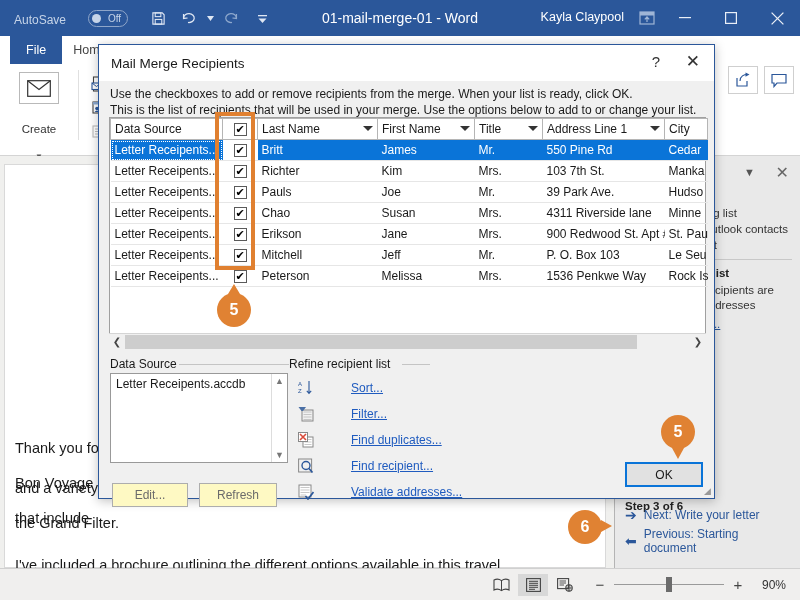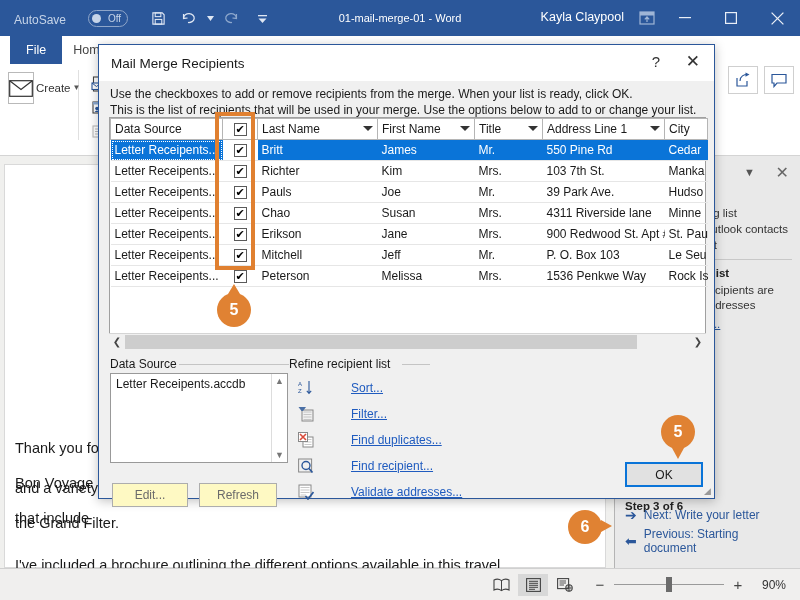--- a/index.html
+++ b/index.html
@@ -28,21 +28,21 @@
     position: absolute; left: 3px;
   }
   .toggle-off-text { position: absolute; right: 6px; font-size: 10px; color: #c6d4e8; }
   .qat { display: flex; align-items: center; gap: 2px; margin-left: 16px; }
   .qat-btn {
     width: 28px; height: 26px; display: flex; align-items: center; justify-content: center;
     color: #dfe7f3;
   }
   .win-title {
     position: absolute; left: 0; right: 0; text-align: center;
-    font-size: 11px; color: #fff; pointer-events: none;
+    font-size: 14px; color: #fff; pointer-events: none;
   }
   .acct {
     position: absolute; right: 176px; top: 10px;
     font-size: 12.5px; color: #fff;
   }
   .ribbon-display {
     position: absolute; right: 140px; top: 8px; width: 26px; height: 20px;
     display: flex; align-items: center; justify-content: center; color: #9fb5d6;
   }
   .wincontrols { position: absolute; right: 0; top: 0; display: flex; height: 36px; }
@@ -62,21 +62,21 @@
   }
   .tab.file { background: #2b579a; color: #fff; padding: 0 16px; }
   .ribbon-body { position: relative; height: 92px; display: flex; }
   .rgroup { position: relative; height: 92px; padding: 4px 8px 0 8px; }
   .rgroup-sep { width: 1px; background: #e0e0e0; height: 70px; margin-top: 6px; }
   .rgroup-label {
     position: absolute; bottom: 3px; left: 0; right: 0; text-align: center;
     font-size: 10.5px; color: #666;
   }
   .bigbtn {
-    width: 62px; display: flex; flex-direction: row; align-items: center; gap: 2px;
+    width: 62px; display: flex; flex-direction: column; align-items: center; gap: 19px;
     padding-top: 4px;
   }
   .bigbtn .ic {
     width: 40px; height: 32px; border: 1px solid #b9b9b9; background: #fff;
     display: flex; align-items: center; justify-content: center;
   }
   .bigbtn .lbl { font-size: 11.5px; color: #333; }
   .bigbtn .caret { font-size: 8px; color: #555; line-height: 6px; }
   .smallbtns { display: flex; flex-direction: column; gap: 2px; padding-top: 5px; }
   .smallbtn { display: flex; align-items: center; gap: 5px; height: 22px; padding: 0 4px; }

